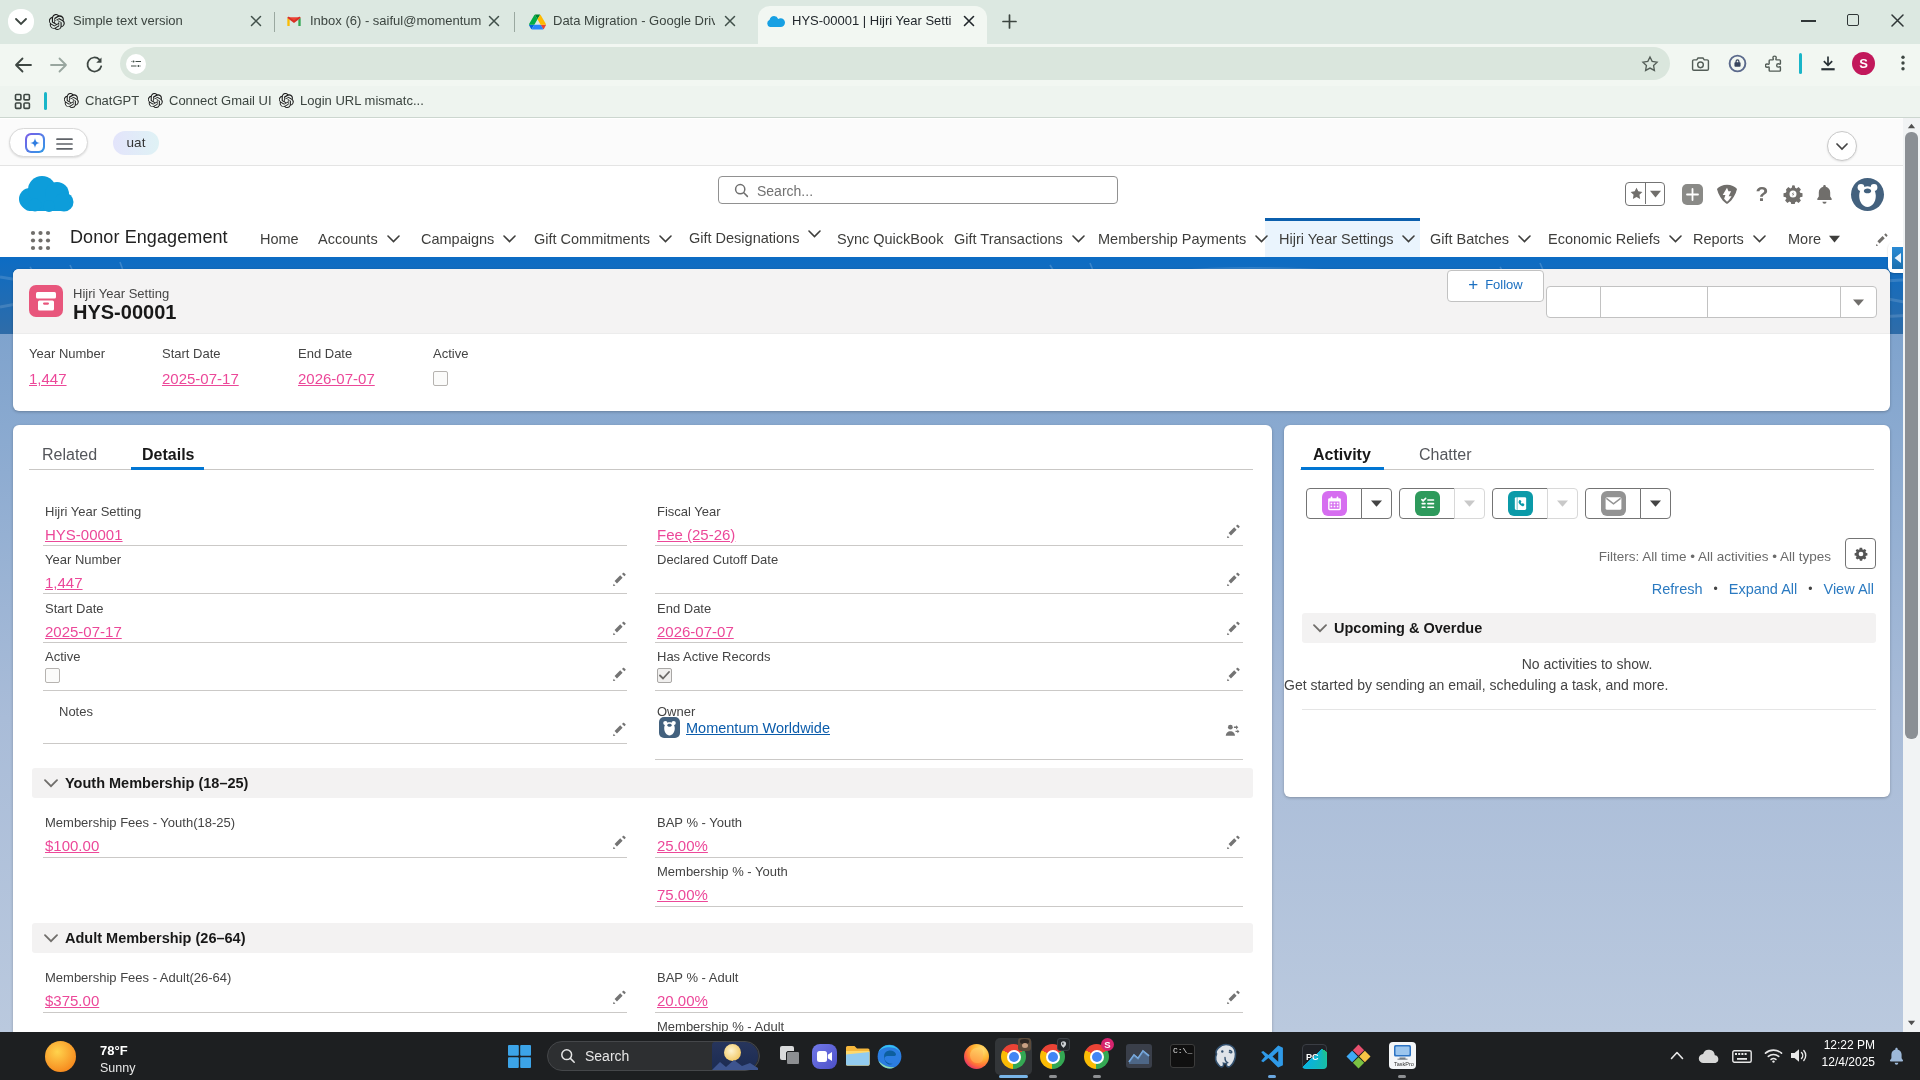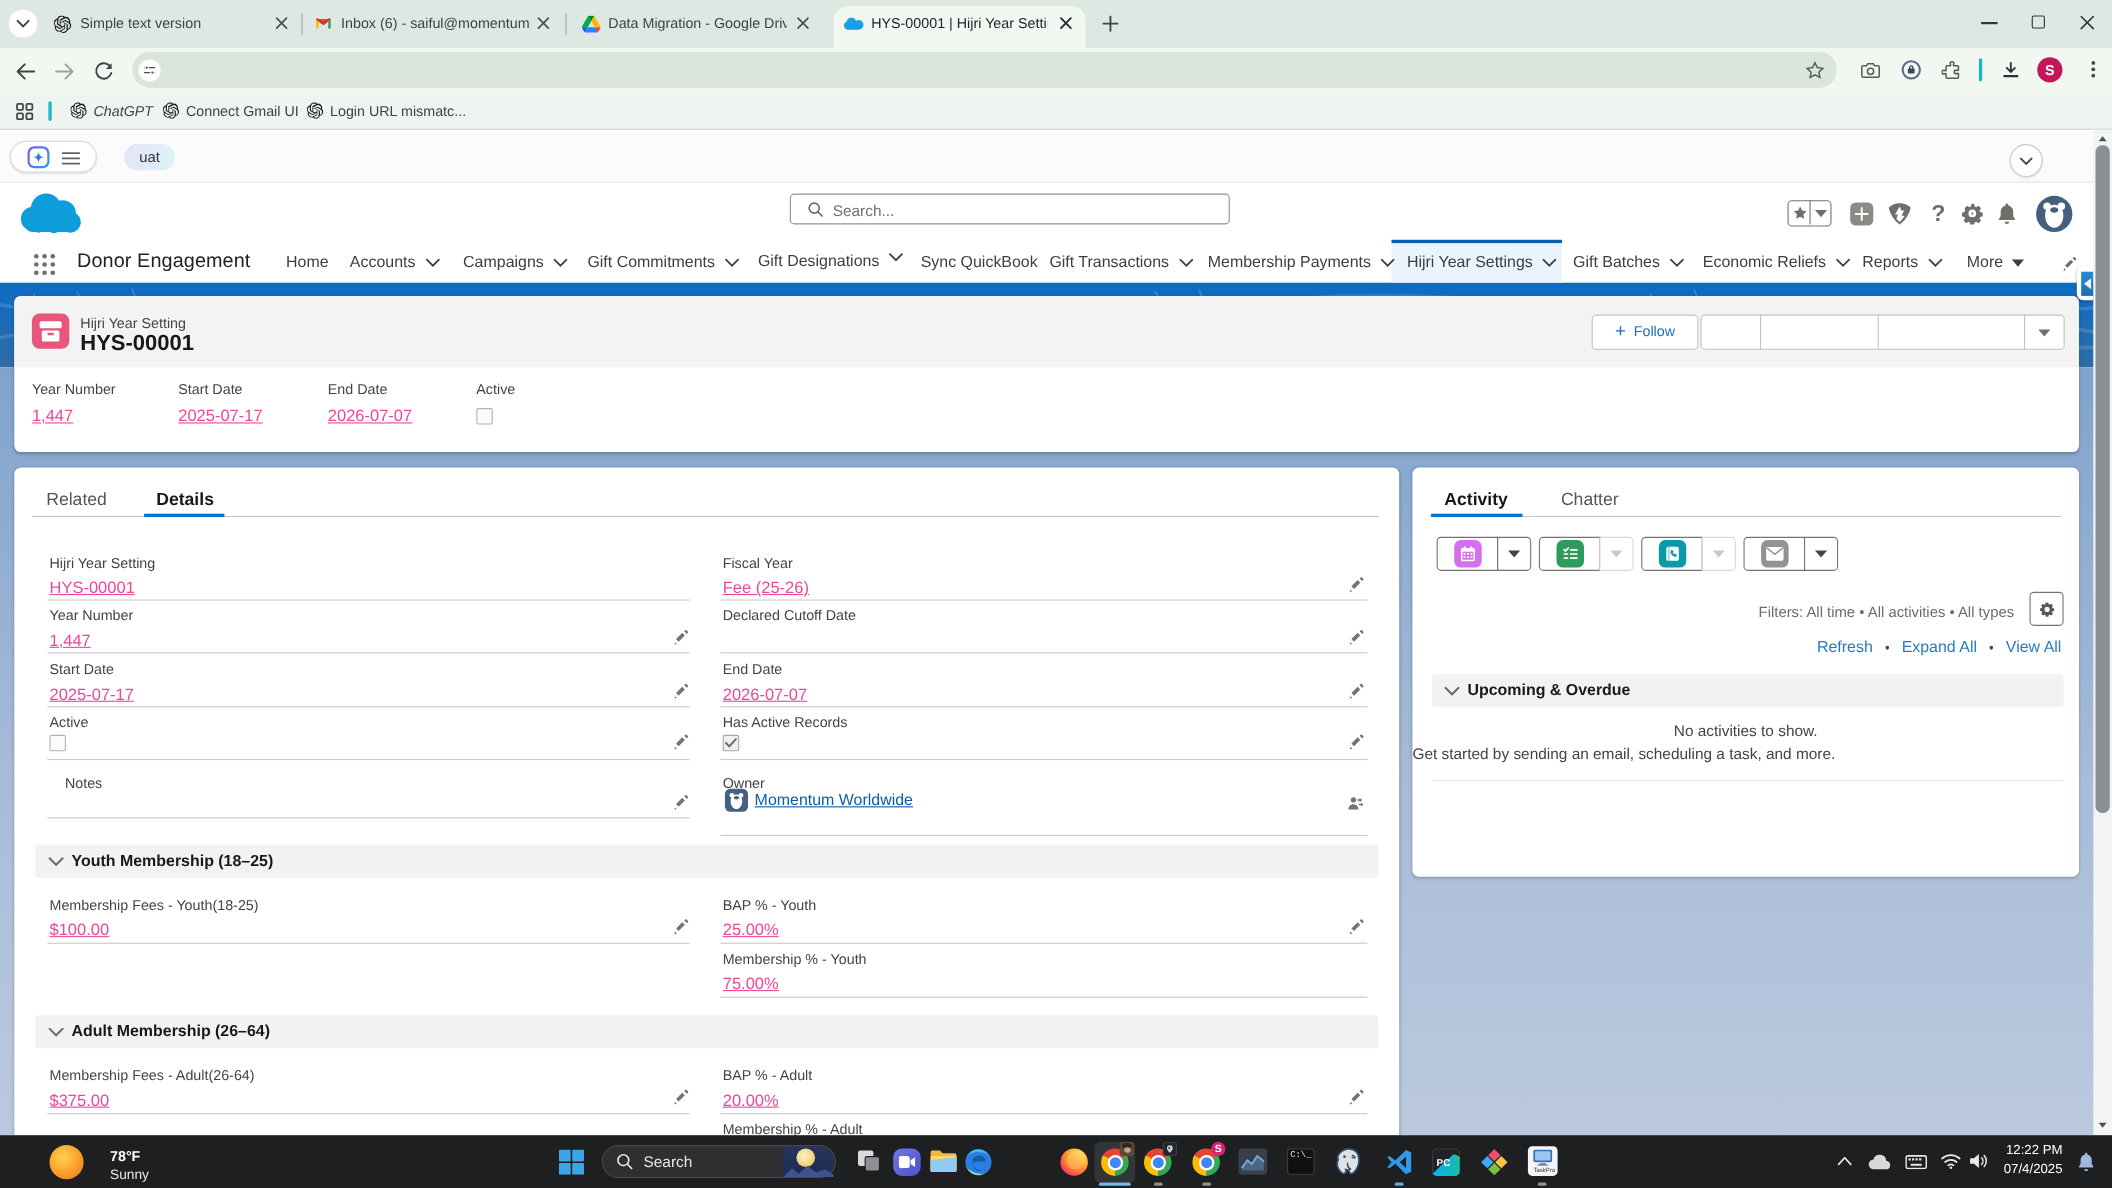--- a/index.html
+++ b/index.html
@@ -158,21 +158,21 @@
         <rect x="1.5" y="1.5" width="5.4" height="5.4" rx="1"></rect>
         <rect x="10" y="1.5" width="5.4" height="5.4" rx="1"></rect>
         <rect x="1.5" y="10" width="5.4" height="5.4" rx="1"></rect>
         <rect x="10" y="10" width="5.4" height="5.4" rx="1"></rect>
       </g>
     </svg>
 <div class="abs" style="left:44px;top:92px;width:3px;height:18px;background:#19b5c8;border-radius:2px;"></div>
 <svg class="abs" style="left:64px;top:93px" width="15" height="15" viewBox="0 0 24 24">
       <path fill="#1c1c1c" d="M21.9 9.8a5.9 5.9 0 0 0-.5-4.9 6 6 0 0 0-6.5-2.9A6 6 0 0 0 4.7 4.2a5.9 5.9 0 0 0-4 2.9 6 6 0 0 0 .8 7.1 5.9 5.9 0 0 0 .5 4.9 6 6 0 0 0 6.5 2.9 5.9 5.9 0 0 0 4.5 2 6 6 0 0 0 5.7-4.1 5.9 5.9 0 0 0 4-2.9 6 6 0 0 0-.8-7.2zm-9 12.7a4.4 4.4 0 0 1-2.9-1l.1-.1 4.8-2.8a.8.8 0 0 0 .4-.7v-6.7l2 1.2v5.6a4.5 4.5 0 0 1-4.4 4.5zM3.3 18.6a4.4 4.4 0 0 1-.5-3l.1.1 4.8 2.8a.8.8 0 0 0 .8 0l5.8-3.4v2.3l-4.9 2.9a4.5 4.5 0 0 1-6.1-1.7zM2 8.4a4.4 4.4 0 0 1 2.3-2v5.7a.8.8 0 0 0 .4.7l5.8 3.3-2 1.2-4.8-2.8A4.5 4.5 0 0 1 2 8.4zm16.6 3.8L12.8 8.9l2-1.2 4.9 2.8a4.5 4.5 0 0 1-.7 8.1v-5.7a.8.8 0 0 0-.4-.7zm2-3l-.1-.1-4.8-2.8a.8.8 0 0 0-.8 0L9.1 9.7V7.4l4.9-2.8a4.5 4.5 0 0 1 6.6 4.6zM8 12.9 6 11.7V6.1a4.5 4.5 0 0 1 7.3-3.4l-.1.1-4.8 2.7a.8.8 0 0 0-.4.7zm1.1-2.4 2.6-1.5 2.6 1.5v3l-2.6 1.5-2.6-1.5z"></path>
     </svg>
-<div class="abs bktxt" style="left:85px;top:93px;font-style:italic;">ChatGPT</div>
+<div class="abs bktxt" style="left:85px;top:93px;">ChatGPT</div>
 <svg class="abs" style="left:148px;top:93px" width="15" height="15" viewBox="0 0 24 24">
       <path fill="#1c1c1c" d="M21.9 9.8a5.9 5.9 0 0 0-.5-4.9 6 6 0 0 0-6.5-2.9A6 6 0 0 0 4.7 4.2a5.9 5.9 0 0 0-4 2.9 6 6 0 0 0 .8 7.1 5.9 5.9 0 0 0 .5 4.9 6 6 0 0 0 6.5 2.9 5.9 5.9 0 0 0 4.5 2 6 6 0 0 0 5.7-4.1 5.9 5.9 0 0 0 4-2.9 6 6 0 0 0-.8-7.2zm-9 12.7a4.4 4.4 0 0 1-2.9-1l.1-.1 4.8-2.8a.8.8 0 0 0 .4-.7v-6.7l2 1.2v5.6a4.5 4.5 0 0 1-4.4 4.5zM3.3 18.6a4.4 4.4 0 0 1-.5-3l.1.1 4.8 2.8a.8.8 0 0 0 .8 0l5.8-3.4v2.3l-4.9 2.9a4.5 4.5 0 0 1-6.1-1.7zM2 8.4a4.4 4.4 0 0 1 2.3-2v5.7a.8.8 0 0 0 .4.7l5.8 3.3-2 1.2-4.8-2.8A4.5 4.5 0 0 1 2 8.4zm16.6 3.8L12.8 8.9l2-1.2 4.9 2.8a4.5 4.5 0 0 1-.7 8.1v-5.7a.8.8 0 0 0-.4-.7zm2-3l-.1-.1-4.8-2.8a.8.8 0 0 0-.8 0L9.1 9.7V7.4l4.9-2.8a4.5 4.5 0 0 1 6.6 4.6zM8 12.9 6 11.7V6.1a4.5 4.5 0 0 1 7.3-3.4l-.1.1-4.8 2.7a.8.8 0 0 0-.4.7zm1.1-2.4 2.6-1.5 2.6 1.5v3l-2.6 1.5-2.6-1.5z"></path>
     </svg>
 <div class="abs bktxt" style="left:169px;top:93px;">Connect Gmail UI</div>
 <svg class="abs" style="left:279px;top:93px" width="15" height="15" viewBox="0 0 24 24">
       <path fill="#1c1c1c" d="M21.9 9.8a5.9 5.9 0 0 0-.5-4.9 6 6 0 0 0-6.5-2.9A6 6 0 0 0 4.7 4.2a5.9 5.9 0 0 0-4 2.9 6 6 0 0 0 .8 7.1 5.9 5.9 0 0 0 .5 4.9 6 6 0 0 0 6.5 2.9 5.9 5.9 0 0 0 4.5 2 6 6 0 0 0 5.7-4.1 5.9 5.9 0 0 0 4-2.9 6 6 0 0 0-.8-7.2zm-9 12.7a4.4 4.4 0 0 1-2.9-1l.1-.1 4.8-2.8a.8.8 0 0 0 .4-.7v-6.7l2 1.2v5.6a4.5 4.5 0 0 1-4.4 4.5zM3.3 18.6a4.4 4.4 0 0 1-.5-3l.1.1 4.8 2.8a.8.8 0 0 0 .8 0l5.8-3.4v2.3l-4.9 2.9a4.5 4.5 0 0 1-6.1-1.7zM2 8.4a4.4 4.4 0 0 1 2.3-2v5.7a.8.8 0 0 0 .4.7l5.8 3.3-2 1.2-4.8-2.8A4.5 4.5 0 0 1 2 8.4zm16.6 3.8L12.8 8.9l2-1.2 4.9 2.8a4.5 4.5 0 0 1-.7 8.1v-5.7a.8.8 0 0 0-.4-.7zm2-3l-.1-.1-4.8-2.8a.8.8 0 0 0-.8 0L9.1 9.7V7.4l4.9-2.8a4.5 4.5 0 0 1 6.6 4.6zM8 12.9 6 11.7V6.1a4.5 4.5 0 0 1 7.3-3.4l-.1.1-4.8 2.7a.8.8 0 0 0-.4.7zm1.1-2.4 2.6-1.5 2.6 1.5v3l-2.6 1.5-2.6-1.5z"></path>
     </svg>
 <div class="abs bktxt" style="left:300px;top:93px;">Login URL mismatc...</div>
 
 <div class="abs" style="left:9px;top:128px;width:79px;height:29px;background:#fff;border:1px solid #d9d9d9;border-radius:15px;box-shadow:0 1px 2px rgba(0,0,0,.12);"></div>
@@ -314,21 +314,21 @@
 <div class="abs card" style="left:13px;top:269px;width:1877px;height:142px;"></div>
 <div class="abs" style="left:13px;top:269px;width:1877px;height:65px;background:#f4f3f3;border-radius:6px 6px 0 0;border-bottom:1px solid #ececec;"></div>
 <div class="abs" style="left:29px;top:285px;width:34px;height:32px;background:#e8567c;border-radius:7px;"></div>
 <svg class="abs" style="left:29px;top:285px" width="34" height="32" viewBox="0 0 34 32">
       <rect x="7" y="7" width="20" height="6.5" rx="1.5" fill="#fff"></rect>
       <rect x="9" y="15.5" width="16" height="10" rx="1.5" fill="#fff"></rect>
       <rect x="14" y="17.5" width="6" height="2.2" rx="1.1" fill="#e8567c"></rect>
     </svg>
 <div class="abs" style="left:73px;top:286px;font-size:13px;color:#464646;">Hijri Year Setting</div>
 <div class="abs" style="left:73px;top:301px;font-size:20px;font-weight:bold;color:#181818;">HYS-00001</div>
-<div class="abs btn" style="left:1447px;top:286px;width:97px;"><span style="color:#1b6fc0;font-size:17px;position:relative;top:4px;">+</span><span style="position:relative;top:2.5px;margin-left:7px;">Follow</span></div>
+<div class="abs btn" style="left:1447px;top:270px;width:97px;"><span style="color:#1b6fc0;font-size:17px;position:relative;top:4px;">+</span><span style="position:relative;top:2.5px;margin-left:7px;">Follow</span></div>
 <div class="abs btn" style="left:1546px;top:286px;width:331px;"></div>
 <div class="abs sep" style="left:1600px;top:286px;height:32px;"></div>
 <div class="abs sep" style="left:1707px;top:286px;height:32px;"></div>
 <div class="abs sep" style="left:1840px;top:286px;height:32px;"></div>
 <svg class="abs" style="left:1853px;top:299px" width="11" height="7" viewBox="0 0 11 7">
       <path fill="#706e6b" d="M0 .5h11L5.5 6.8z"></path>
     </svg>
 <div class="abs lbl" style="left:29px;top:346px;">Year Number</div>
 <div class="abs val" style="left:29px;top:370px;">1,447</div>
 <div class="abs lbl" style="left:162px;top:346px;">Start Date</div>
@@ -680,17 +680,17 @@
         <path d="M4.3 8.4a8 8 0 0 1 10.4 0"></path>
         <path d="M7.1 11.4a4 4 0 0 1 4.8 0"></path>
       </g>
       <circle cx="9.5" cy="13.6" r="1.2" fill="#e8e8e8"></circle>
     </svg>
 <svg class="abs" style="left:1790px;top:1048px" width="18" height="15" viewBox="0 0 18 15">
       <path fill="#e8e8e8" d="M1 5h3.5L9 1.2v12.6L4.5 10H1z"></path>
       <path d="M11.5 4.5a4.3 4.3 0 0 1 0 6M13.8 2.5a7.5 7.5 0 0 1 0 10" stroke="#e8e8e8" stroke-width="1.4" fill="none" stroke-linecap="round"></path>
     </svg>
 <div class="abs trtxt" style="left:1795px;top:1038px;width:80px;">12:22 PM</div>
-<div class="abs trtxt" style="left:1795px;top:1055px;width:80px;">07/4/2025</div>
+<div class="abs trtxt" style="left:1795px;top:1055px;width:80px;">12/4/2025</div>
 <svg class="abs" style="left:1888px;top:1046px" width="17" height="20" viewBox="0 0 24 26">
       <path fill="#9db8d8" d="M12 1.5c.9 0 1.6.7 1.6 1.6v.8c3.2.7 5.6 3.6 5.6 7v5.3l1.9 2.9c.4.7-.1 1.6-.9 1.6H3.8c-.8 0-1.3-.9-.9-1.6l1.9-2.9v-5.3c0-3.4 2.4-6.3 5.6-7v-.8c0-.9.7-1.6 1.6-1.6zm2.6 21.2a2.6 2.6 0 0 1-5.2 0z"></path>
     </svg>
 </div>
 
 </body></html>

